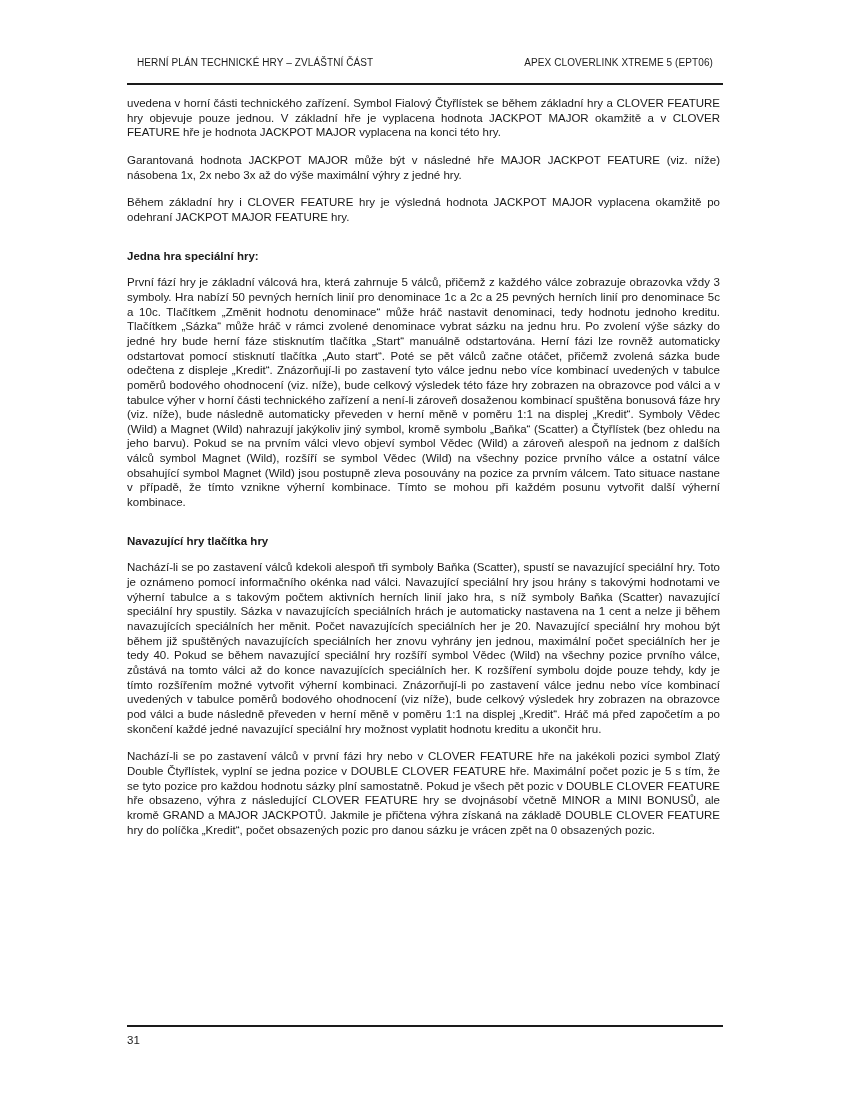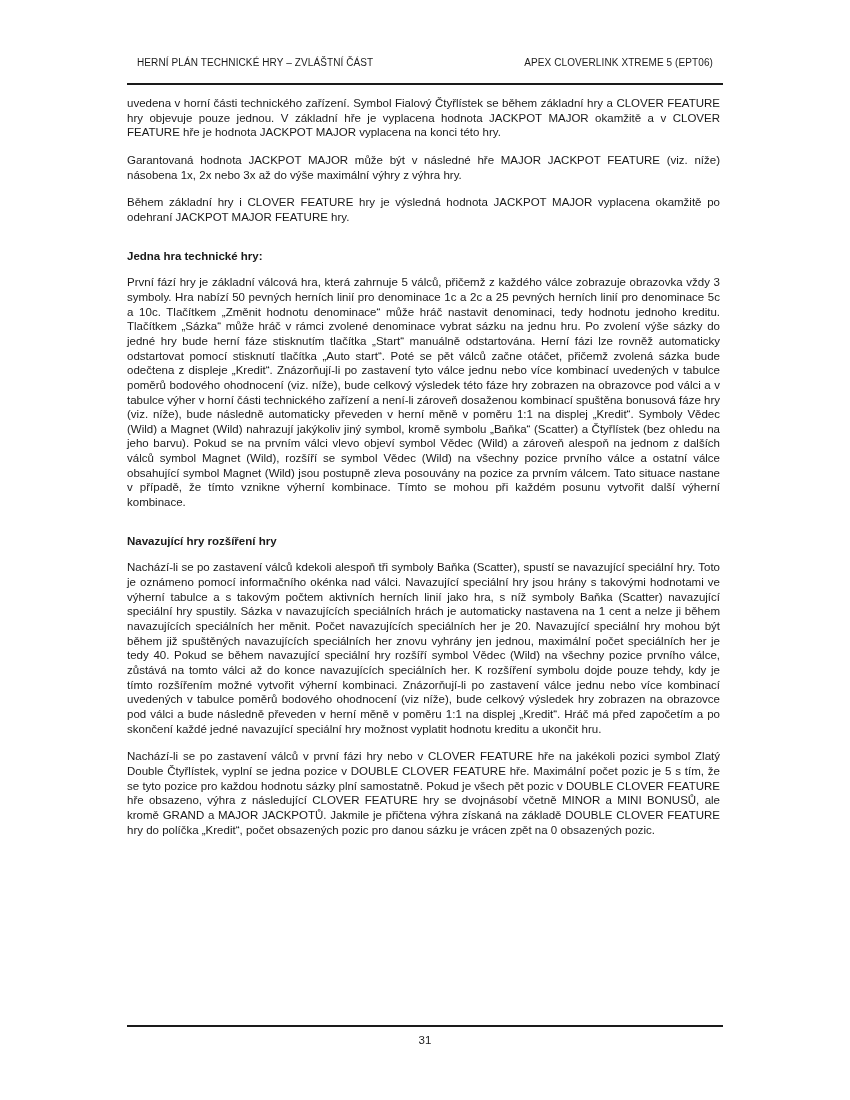--- a/index.html
+++ b/index.html
@@ -61,43 +61,43 @@
     left: 127px;
     width: 596px;
     height: 0;
     border-top: 2px solid #1a1a1a;
   }
   .page-number {
     position: absolute;
     top: 1034px;
     left: 127px;
     width: 596px;
-    text-align: center;
+    text-align: left;
     font-size: 11.5px;
     color: #1a1a1a;
   }
 </style>
 </head>
 <body>
 
 <div class="page">
 
   <div class="header">
     <span class="hleft">HERNÍ PLÁN TECHNICKÉ HRY – ZVLÁŠTNÍ ČÁST</span>
     <span class="hright">APEX CLOVERLINK XTREME 5 (EPT06)</span>
   </div>
   <div class="header-rule"></div>
 
   <div class="content">
     <div class="para">uvedena v horní části technického zařízení. Symbol Fialový Čtyřlístek se během základní hry a CLOVER FEATURE hry objevuje pouze jednou. V základní hře je vyplacena hodnota JACKPOT MAJOR okamžitě a v CLOVER FEATURE hře je hodnota JACKPOT MAJOR vyplacena na konci této hry.</div>
-    <div class="para">Garantovaná hodnota JACKPOT MAJOR může být v následné hře MAJOR JACKPOT FEATURE (viz. níže) násobena 1x, 2x nebo 3x až do výše maximální výhry z výhra hry.</div>
+    <div class="para">Garantovaná hodnota JACKPOT MAJOR může být v následné hře MAJOR JACKPOT FEATURE (viz. níže) násobena 1x, 2x nebo 3x až do výše maximální výhry z jedné hry.</div>
     <div class="para">Během základní hry i CLOVER FEATURE hry je výsledná hodnota JACKPOT MAJOR vyplacena okamžitě po odehraní JACKPOT MAJOR FEATURE hry.</div>
-    <div class="heading bold">Jedna hra technické hry:</div>
+    <div class="heading bold">Jedna hra speciální hry:</div>
     <div class="para">První fází hry je základní válcová hra, která zahrnuje 5 válců, přičemž z každého válce zobrazuje obrazovka vždy 3 symboly. Hra nabízí 50 pevných herních linií pro denominace 1c a 2c a 25 pevných herních linií pro denominace 5c a 10c. Tlačítkem „Změnit hodnotu denominace“ může hráč nastavit denominaci, tedy hodnotu jednoho kreditu. Tlačítkem „Sázka“ může hráč v rámci zvolené denominace vybrat sázku na jednu hru. Po zvolení výše sázky do jedné hry bude herní fáze stisknutím tlačítka „Start“ manuálně odstartována. Herní fázi lze rovněž automaticky odstartovat pomocí stisknutí tlačítka „Auto start“. Poté se pět válců začne otáčet, přičemž zvolená sázka bude odečtena z displeje „Kredit“. Znázorňují-li po zastavení tyto válce jednu nebo více kombinací uvedených v tabulce poměrů bodového ohodnocení (viz. níže), bude celkový výsledek této fáze hry zobrazen na obrazovce pod válci a v tabulce výher v horní části technického zařízení a není-li zároveň dosaženou kombinací spuštěna bonusová fáze hry (viz. níže), bude následně automaticky převeden v herní měně v poměru 1:1 na displej „Kredit“. Symboly Vědec (Wild) a Magnet (Wild) nahrazují jakýkoliv jiný symbol, kromě symbolu „Baňka“ (Scatter) a Čtyřlístek (bez ohledu na jeho barvu). Pokud se na prvním válci vlevo objeví symbol Vědec (Wild) a zároveň alespoň na jednom z dalších válců symbol Magnet (Wild), rozšíří se symbol Vědec (Wild) na všechny pozice prvního válce a ostatní válce obsahující symbol Magnet (Wild) jsou postupně zleva posouvány na pozice za prvním válcem. Tato situace nastane v případě, že tímto vznikne výherní kombinace. Tímto se mohou při každém posunu vytvořit další výherní kombinace.</div>
-    <div class="heading bold">Navazující hry rozšíření hry</div>
+    <div class="heading bold">Navazující hry tlačítka hry</div>
     <div class="para">Nachází-li se po zastavení válců kdekoli alespoň tři symboly Baňka (Scatter), spustí se navazující speciální hry. Toto je oznámeno pomocí informačního okénka nad válci. Navazující speciální hry jsou hrány s takovými hodnotami ve výherní tabulce a s takovým počtem aktivních herních linií jako hra, s níž symboly Baňka (Scatter) navazující speciální hry spustily. Sázka v navazujících speciálních hrách je automaticky nastavena na 1 cent a nelze ji během navazujících speciálních her měnit. Počet navazujících speciálních her je 20. Navazující speciální hry mohou být během již spuštěných navazujících speciálních her znovu vyhrány jen jednou, maximální počet speciálních her je tedy 40. Pokud se během navazující speciální hry rozšíří symbol Vědec (Wild) na všechny pozice prvního válce, zůstává na tomto válci až do konce navazujících speciálních her. K rozšíření symbolu dojde pouze tehdy, kdy je tímto rozšířením možné vytvořit výherní kombinaci. Znázorňují-li po zastavení válce jednu nebo více kombinací uvedených v tabulce poměrů bodového ohodnocení (viz níže), bude celkový výsledek hry zobrazen na obrazovce pod válci a bude následně převeden v herní měně v poměru 1:1 na displej „Kredit“. Hráč má před započetím a po skončení každé jedné navazující speciální hry možnost vyplatit hodnotu kreditu a ukončit hru.</div>
     <div class="para">Nachází-li se po zastavení válců v první fázi hry nebo v CLOVER FEATURE hře na jakékoli pozici symbol Zlatý Double Čtyřlístek, vyplní se jedna pozice v DOUBLE CLOVER FEATURE hře. Maximální počet pozic je 5 s tím, že se tyto pozice pro každou hodnotu sázky plní samostatně. Pokud je všech pět pozic v DOUBLE CLOVER FEATURE hře obsazeno, výhra z následující CLOVER FEATURE hry se dvojnásobí včetně MINOR a MINI BONUSŮ, ale kromě GRAND a MAJOR JACKPOTŮ. Jakmile je přičtena výhra získaná na základě DOUBLE CLOVER FEATURE hry do políčka „Kredit“, počet obsazených pozic pro danou sázku je vrácen zpět na 0 obsazených pozic.</div>
   </div>
 
   <div class="footer-rule"></div>
   <div class="page-number">31</div>
 
 </div>
 
 </body></html>

